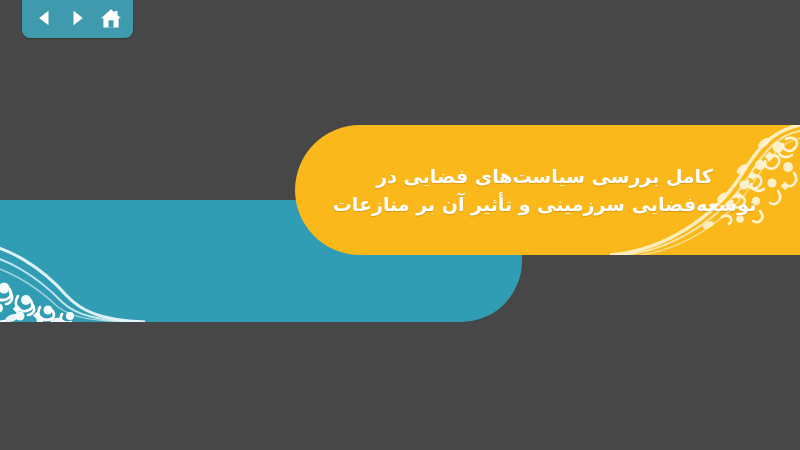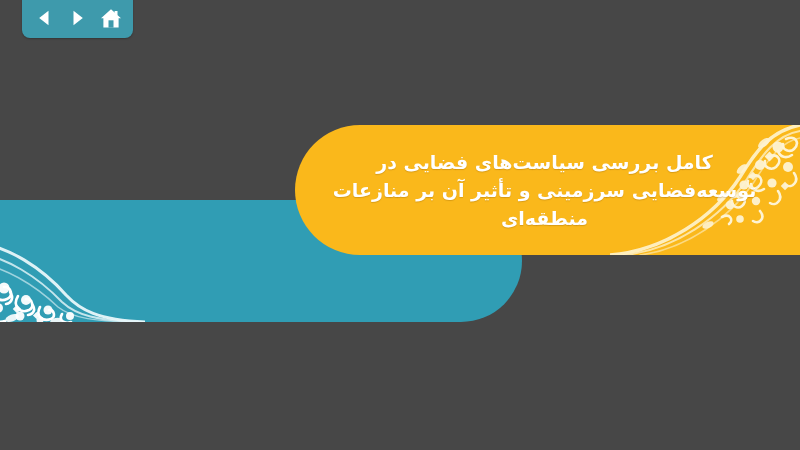--- a/index.html
+++ b/index.html
@@ -213,16 +213,15 @@
           <ellipse cx="112" cy="72" rx="6" ry="3" transform="rotate(-42 112 72)"></ellipse>
           <ellipse cx="98" cy="100" rx="6" ry="3" transform="rotate(-24 98 100)"></ellipse>
         </g>
       </svg>
     </span>
   </div>
 
   <div id="title-block">
     <div class="title-line">کامل بررسی سیاست‌های فضایی در</div>
     <div class="title-line">توسعه‌فضایی سرزمینی و تأثیر آن بر منازعات</div>
-    <div class="title-line">منطقه‌ای</div>
   </div>
 
 </div>
 
 </body></html>

